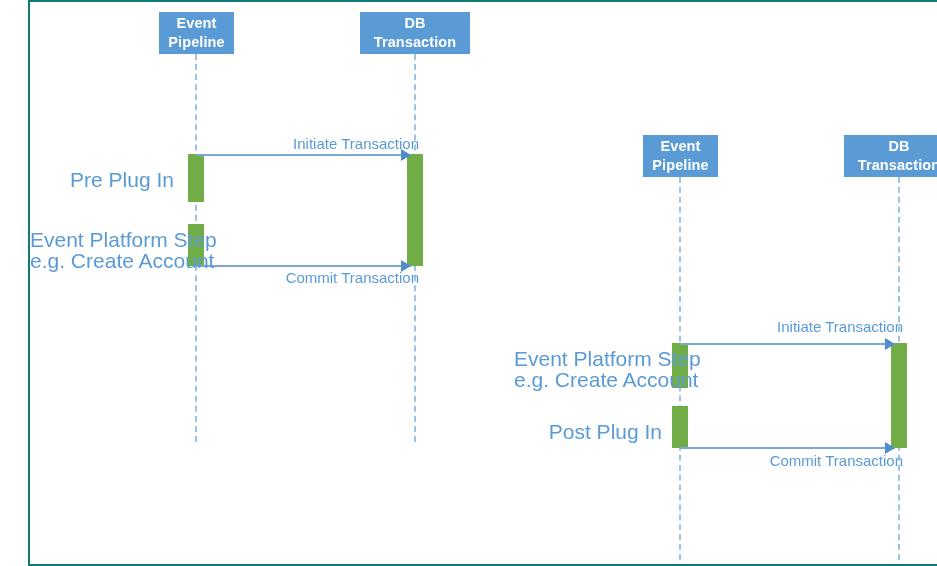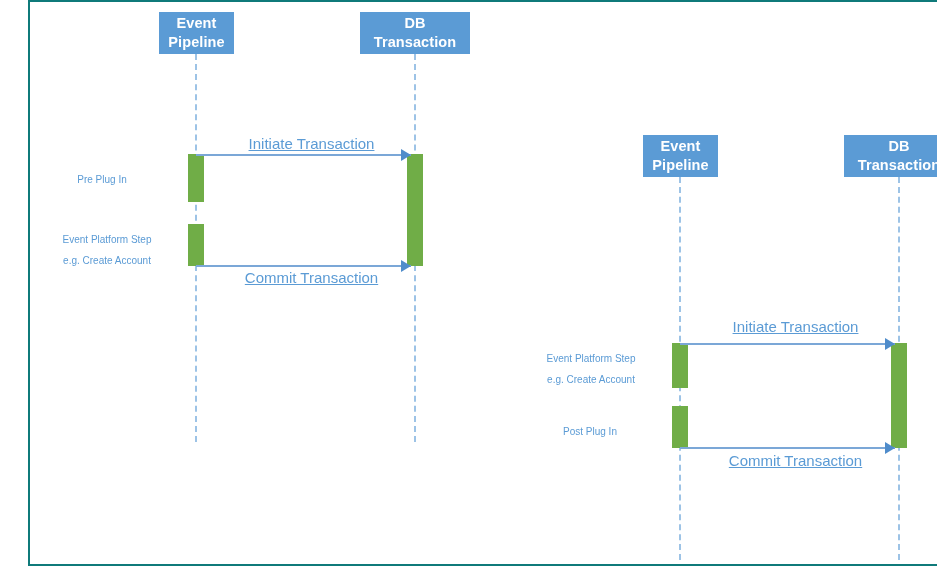--- a/index.html
+++ b/index.html
@@ -68,29 +68,28 @@
     border-left: 10px solid #4F8CCB;
   }
 
   
   .msg-label {
     position: absolute;
     color: #5B9BD5;
     font-size: 15px;
     line-height: 19px;
     white-space: nowrap;
-    text-align: center;
-    text-decoration: underline;
+    text-align: right;
   }
   .side-label {
     position: absolute;
     color: #5B9BD5;
-    font-size: 10px;
+    font-size: 21px;
     line-height: 21px;
-    text-align: center;
+    text-align: right;
     white-space: nowrap;
   }
   .side-label span { display: block; }
 </style>
 </head>
 <body>
 
 <div id="canvas">
 
   <div>

